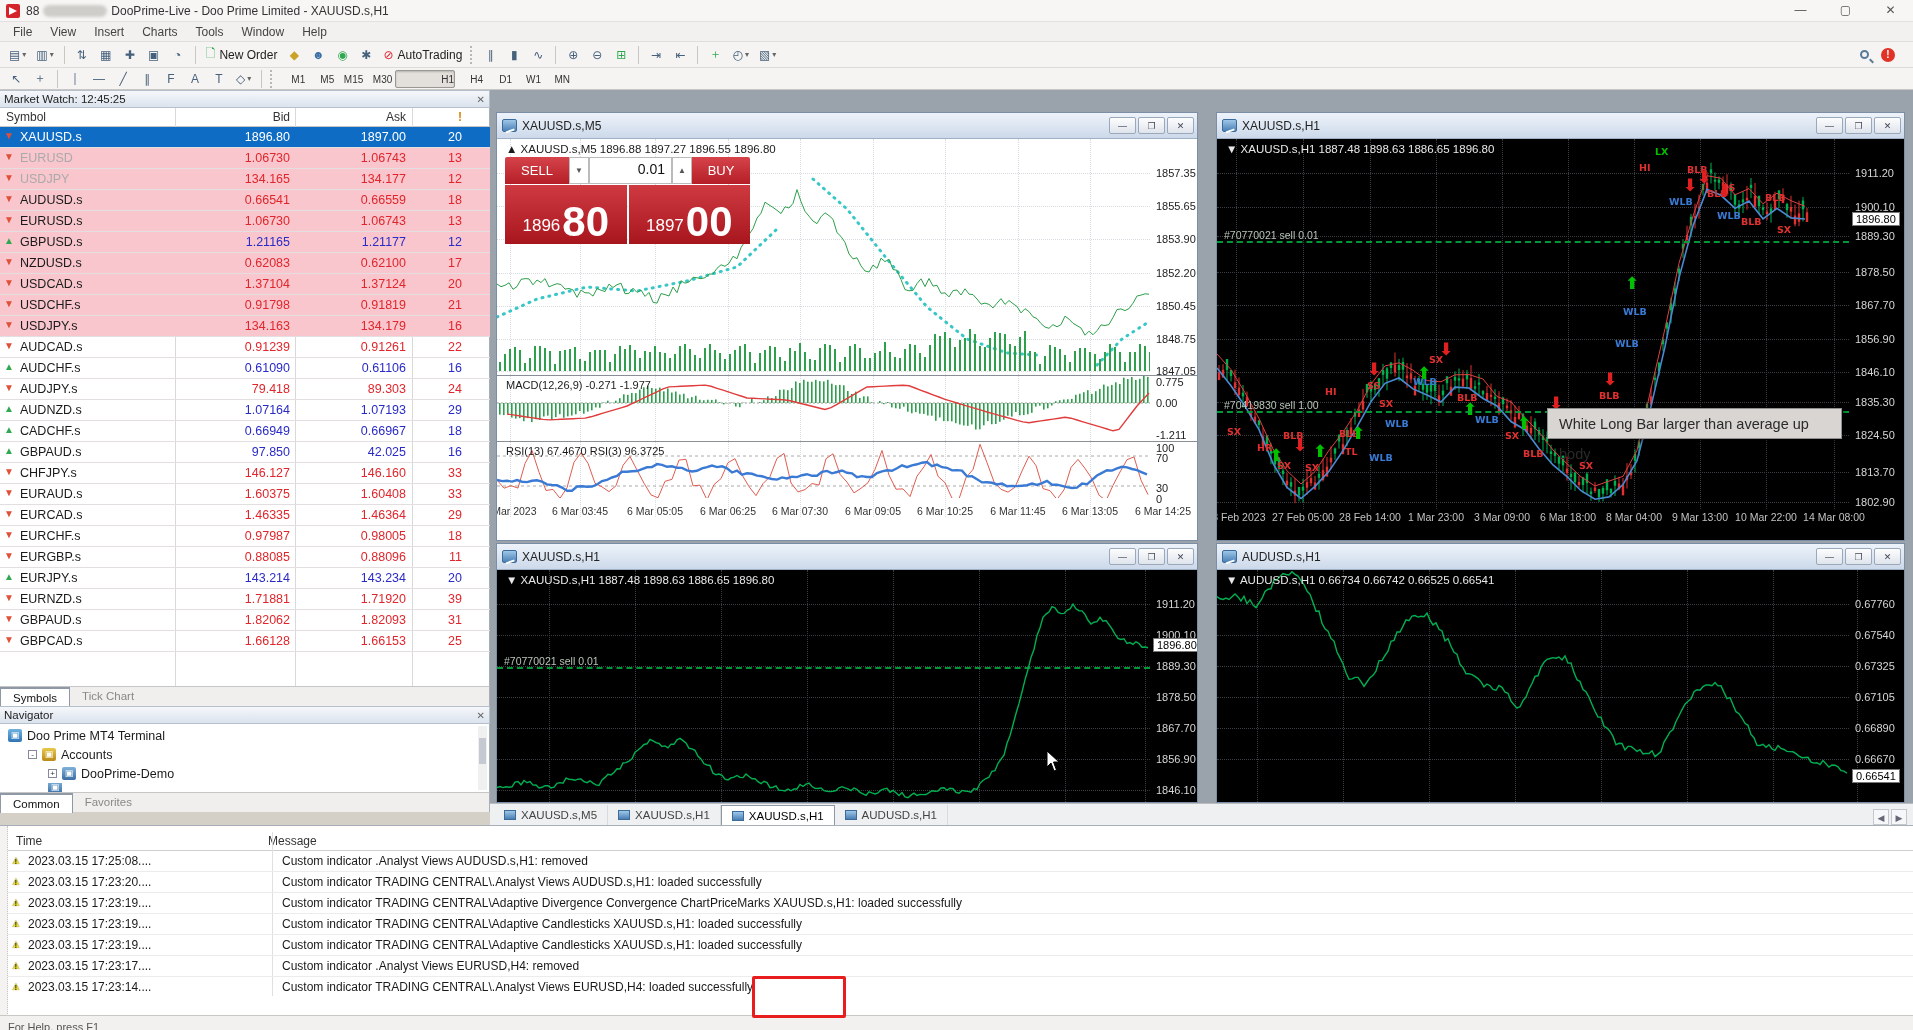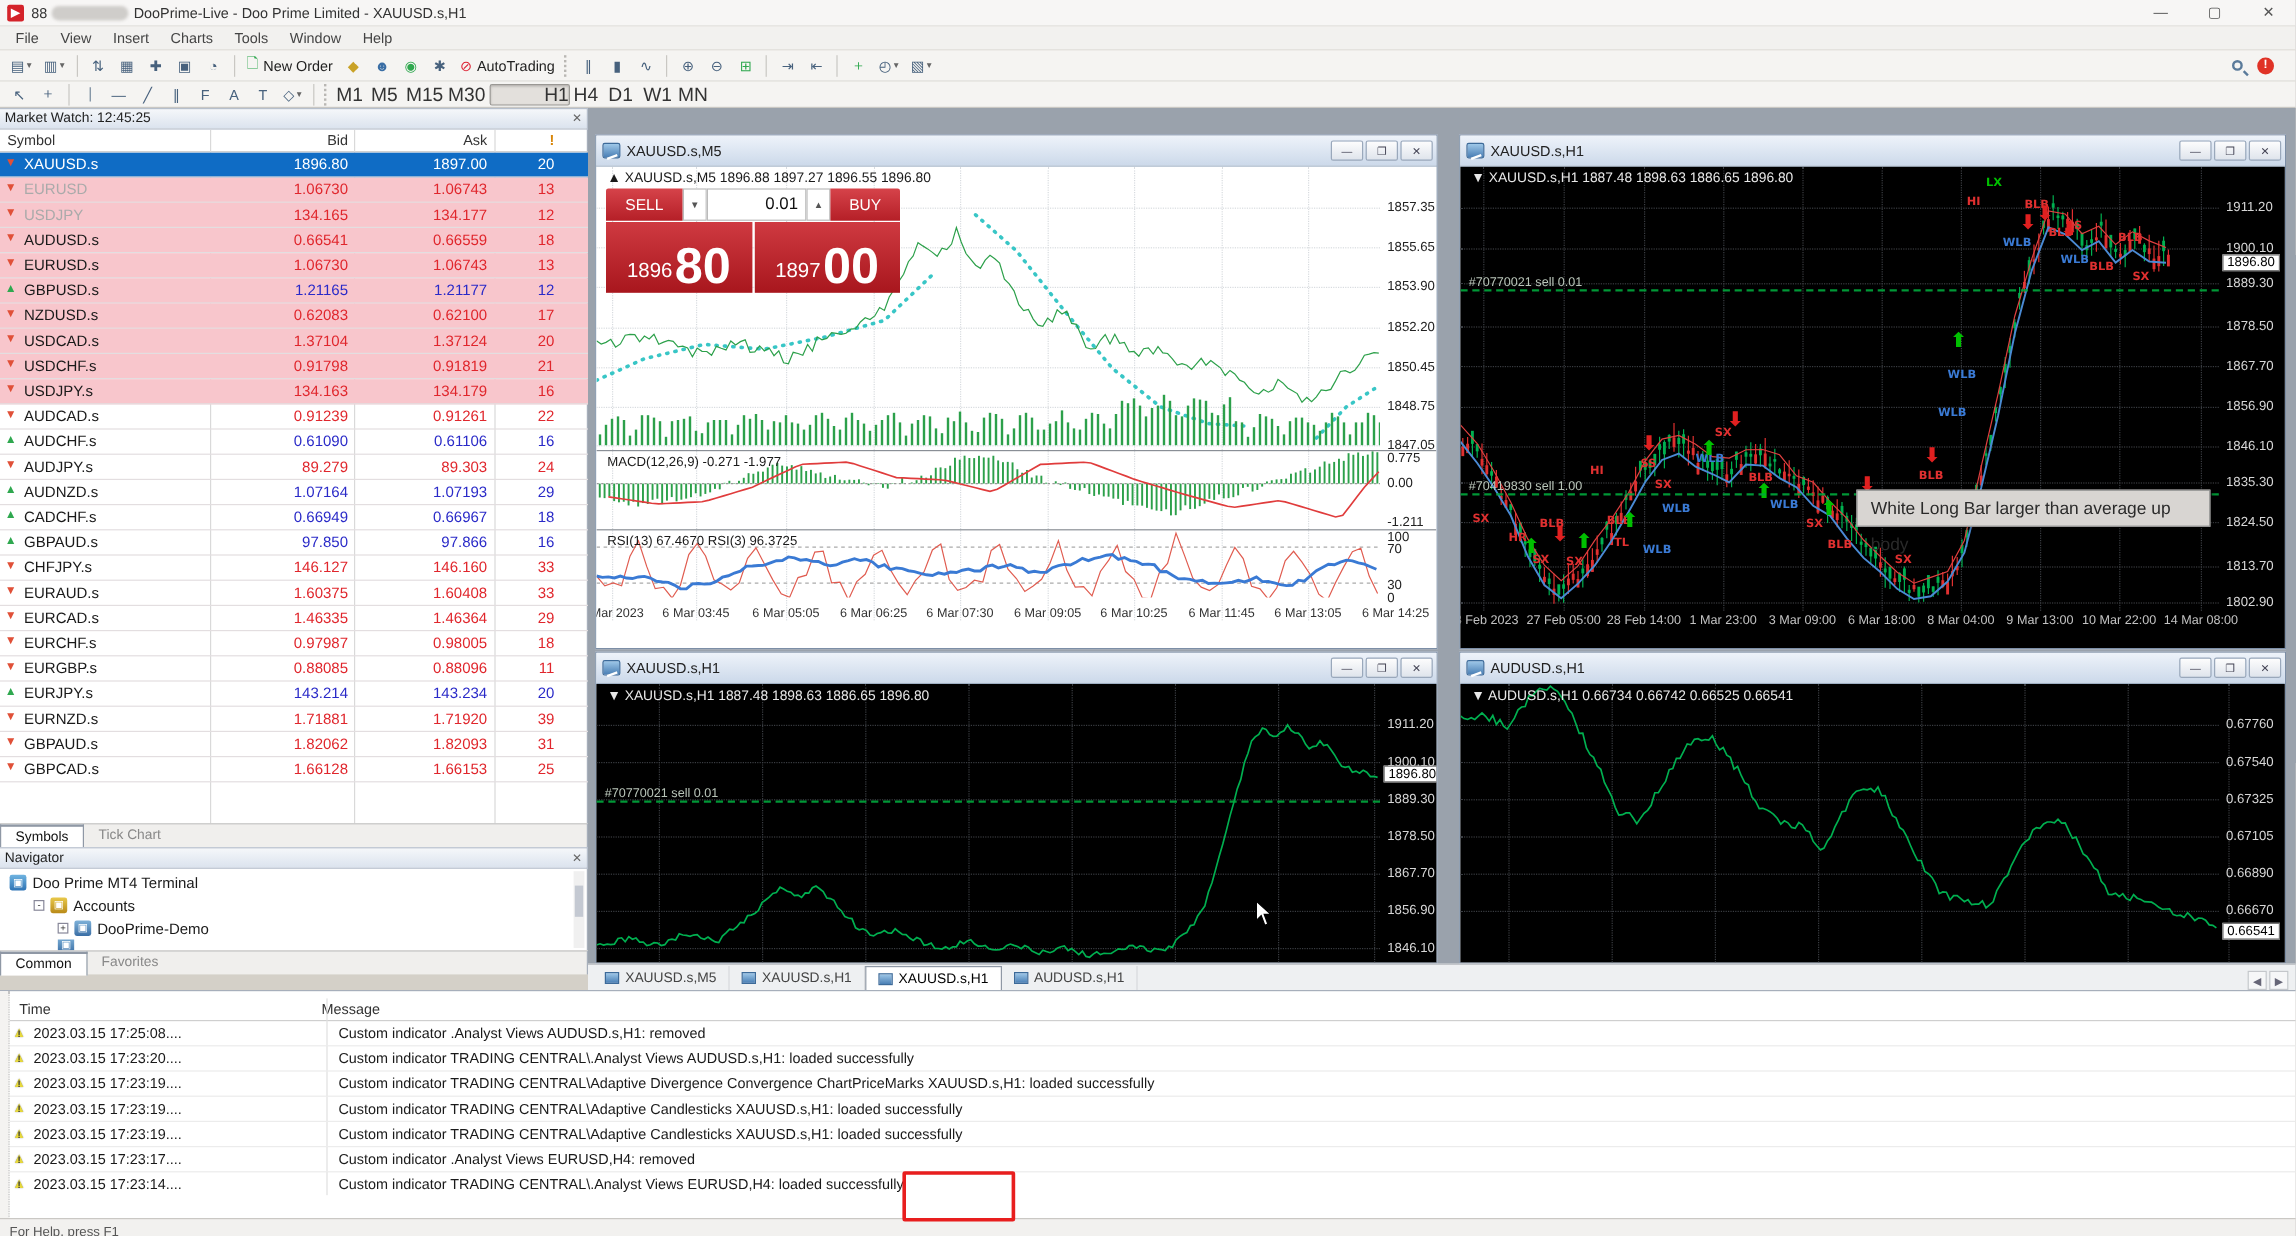--- a/index.html
+++ b/index.html
@@ -21,21 +21,21 @@
   
   #toolbar1 { left:0; top:42px; width:1913px; height:26px; background:#f5f4f2; border-bottom:1px solid #dddbd7;
     display:flex; align-items:center; padding-left:4px; }
   #toolbar2 { left:0; top:68px; width:1913px; height:22px; background:#f5f4f2; border-bottom:1px solid #c9c7c3;
     display:flex; align-items:center; padding-left:4px; }
   .tb-btn { min-width:22px; height:20px; margin:0 1px; border:1px solid transparent; border-radius:2px;
     display:flex; align-items:center; justify-content:center; font-size:12px; color:#47617d; padding:0 3px; }
   .tb-btn.labeled { color:#222; font-size:12px; gap:4px; }
   .tb-sep { width:1px; height:18px; background:#c9c7c3; margin:0 5px; }
   .tb-grip { width:5px; height:18px; margin:0 3px; border-left:2px dotted #b9b7b3; }
-  .tf-btn { min-width:27px; height:18px; margin:0 1px; font-size:16px; color:#333; text-align:left; line-height:18px; border:1px solid transparent; border-radius:2px; }
+  .tf-btn { min-width:27px; height:18px; margin:0 1px; font-size:10px; color:#333; text-align:right; line-height:18px; border:1px solid transparent; border-radius:2px; }
   .tf-btn.active { background:#e3e0dc; border:1px solid #9a9894; box-shadow:inset 0 1px 2px rgba(0,0,0,.2);padding-left:45px; }
   .drop { font-size:8px; color:#666; margin-left:2px; }
   .mag { width:9px; height:9px; border:2px solid #5a7a9a; border-radius:50%; position:relative; }
   .mag::after { content:""; position:absolute; width:5px; height:2px; background:#5a7a9a; transform:rotate(45deg); left:7px; top:8px; }
   .badge-red { width:14px; height:14px; background:#e03226; color:#fff; border-radius:50%; font-size:10px; font-weight:bold;
     text-align:center; line-height:14px; }
   
   .panel-title { background:linear-gradient(#f5f7fa,#dbe3ee); border:1px solid #b6bfcc; border-left:none;
     font-size:11.5px; color:#222; display:flex; align-items:center; padding-left:4px; }
   .panel-close { margin-left:auto; margin-right:4px; color:#666; font-size:10px; }
@@ -404,21 +404,21 @@
       <div class="mw-row ">
         <span class="arr dirup">▲</span>
         <span class="sym">AUDCHF.s</span>
         <span class="v bid dirup">0.61090</span>
         <span class="v ask dirup">0.61106</span>
         <span class="v spr dirup">16</span>
       </div>
       <div class="mw-row ">
         <span class="arr dirdown">▼</span>
         <span class="sym">AUDJPY.s</span>
-        <span class="v bid dirdown">89.279</span>
+        <span class="v bid dirdown">79.418</span>
         <span class="v ask dirdown">89.303</span>
         <span class="v spr dirdown">24</span>
       </div>
       <div class="mw-row ">
         <span class="arr dirup">▲</span>
         <span class="sym">AUDNZD.s</span>
         <span class="v bid dirup">1.07164</span>
         <span class="v ask dirup">1.07193</span>
         <span class="v spr dirup">29</span>
       </div>
@@ -426,21 +426,21 @@
         <span class="arr dirup">▲</span>
         <span class="sym">CADCHF.s</span>
         <span class="v bid dirup">0.66949</span>
         <span class="v ask dirup">0.66967</span>
         <span class="v spr dirup">18</span>
       </div>
       <div class="mw-row ">
         <span class="arr dirup">▲</span>
         <span class="sym">GBPAUD.s</span>
         <span class="v bid dirup">97.850</span>
-        <span class="v ask dirup">97.866</span>
+        <span class="v ask dirup">42.025</span>
         <span class="v spr dirup">16</span>
       </div>
       <div class="mw-row ">
         <span class="arr dirdown">▼</span>
         <span class="sym">CHFJPY.s</span>
         <span class="v bid dirdown">146.127</span>
         <span class="v ask dirdown">146.160</span>
         <span class="v spr dirdown">33</span>
       </div>
       <div class="mw-row ">

